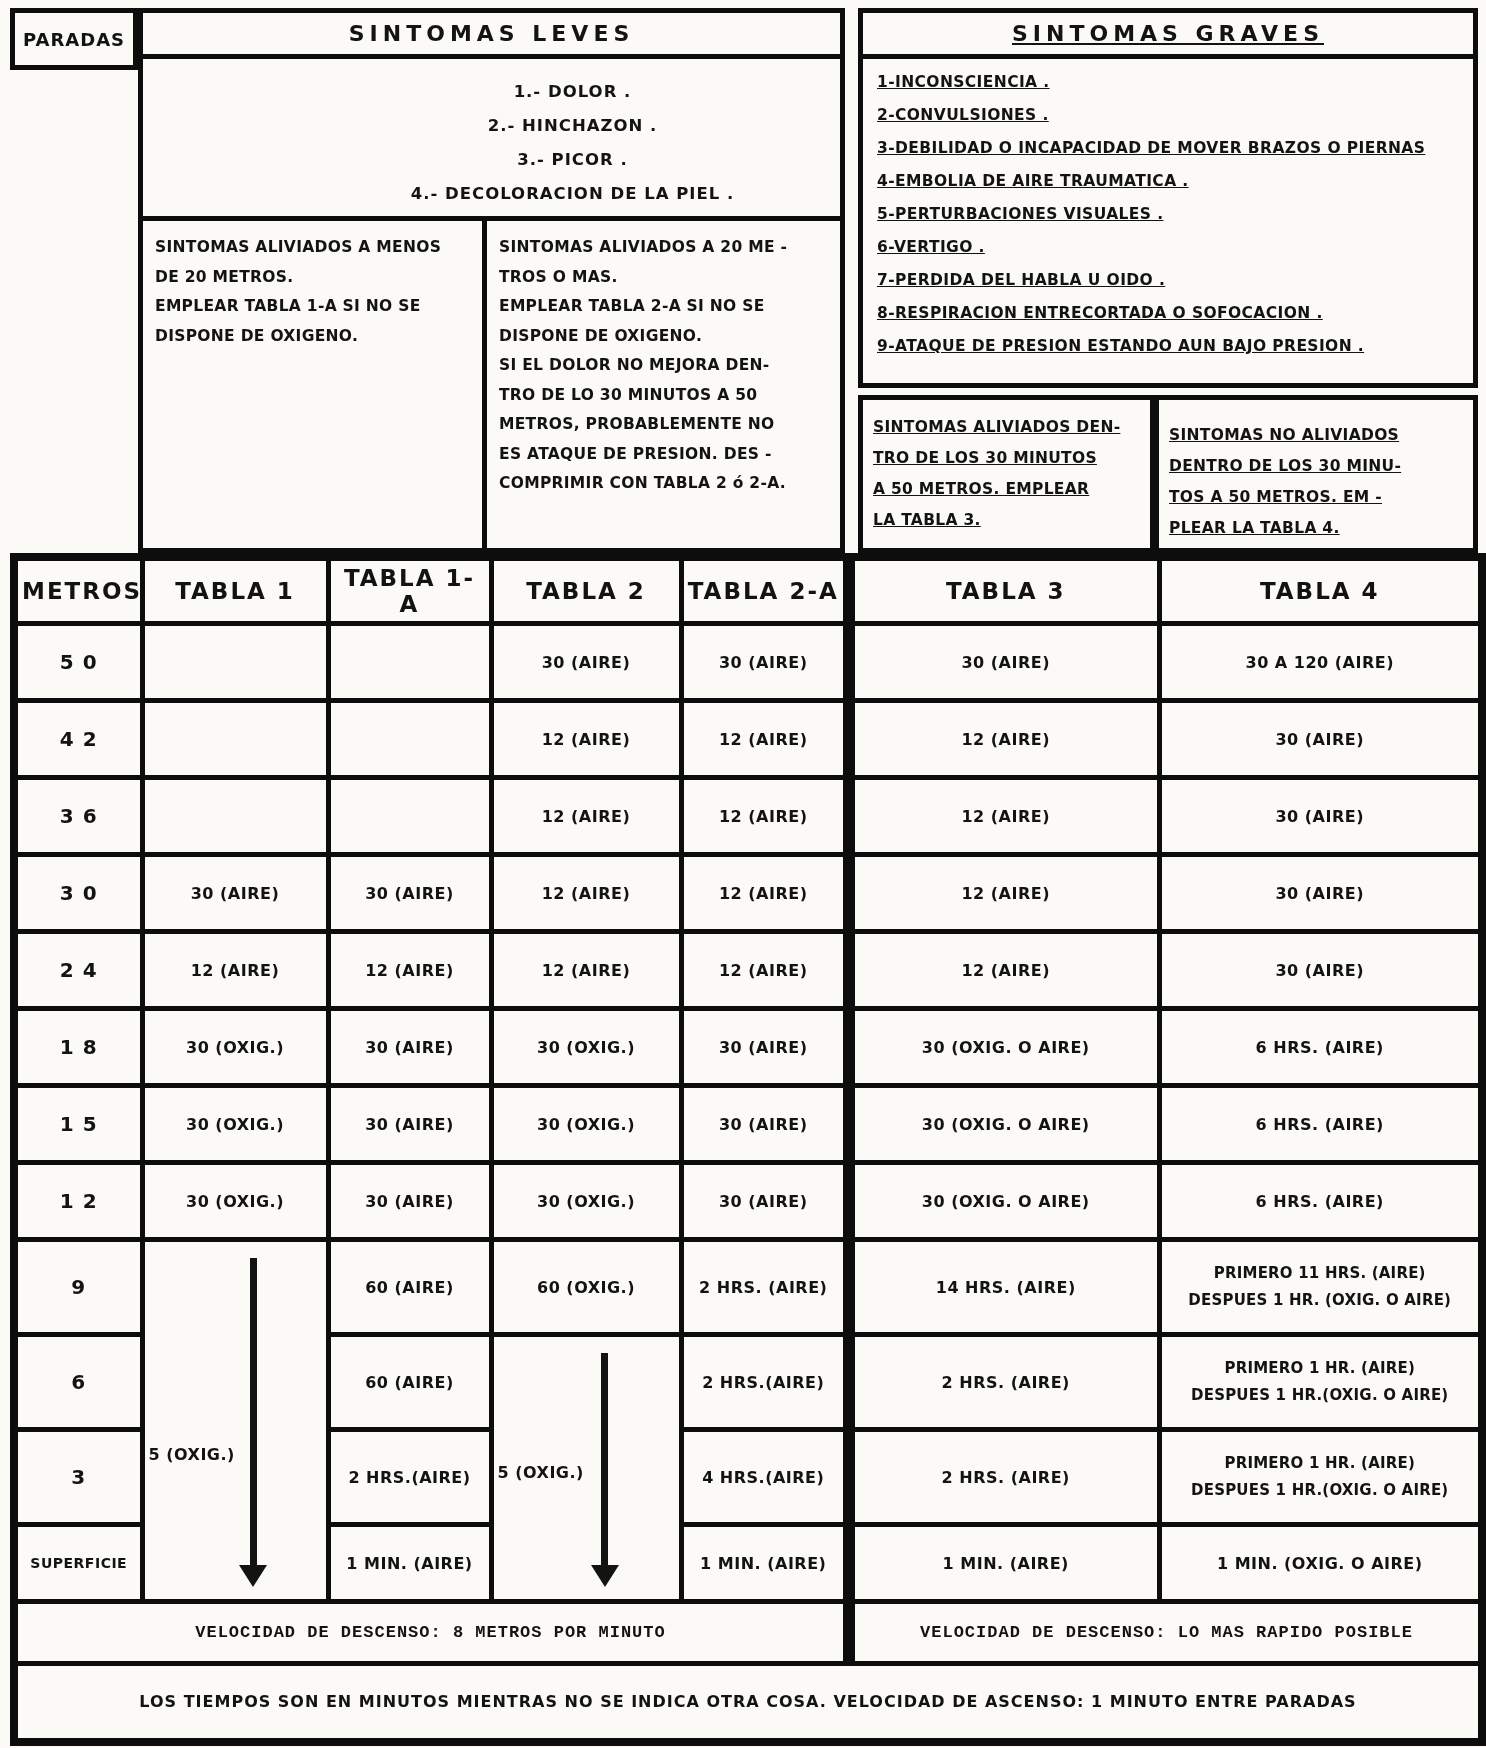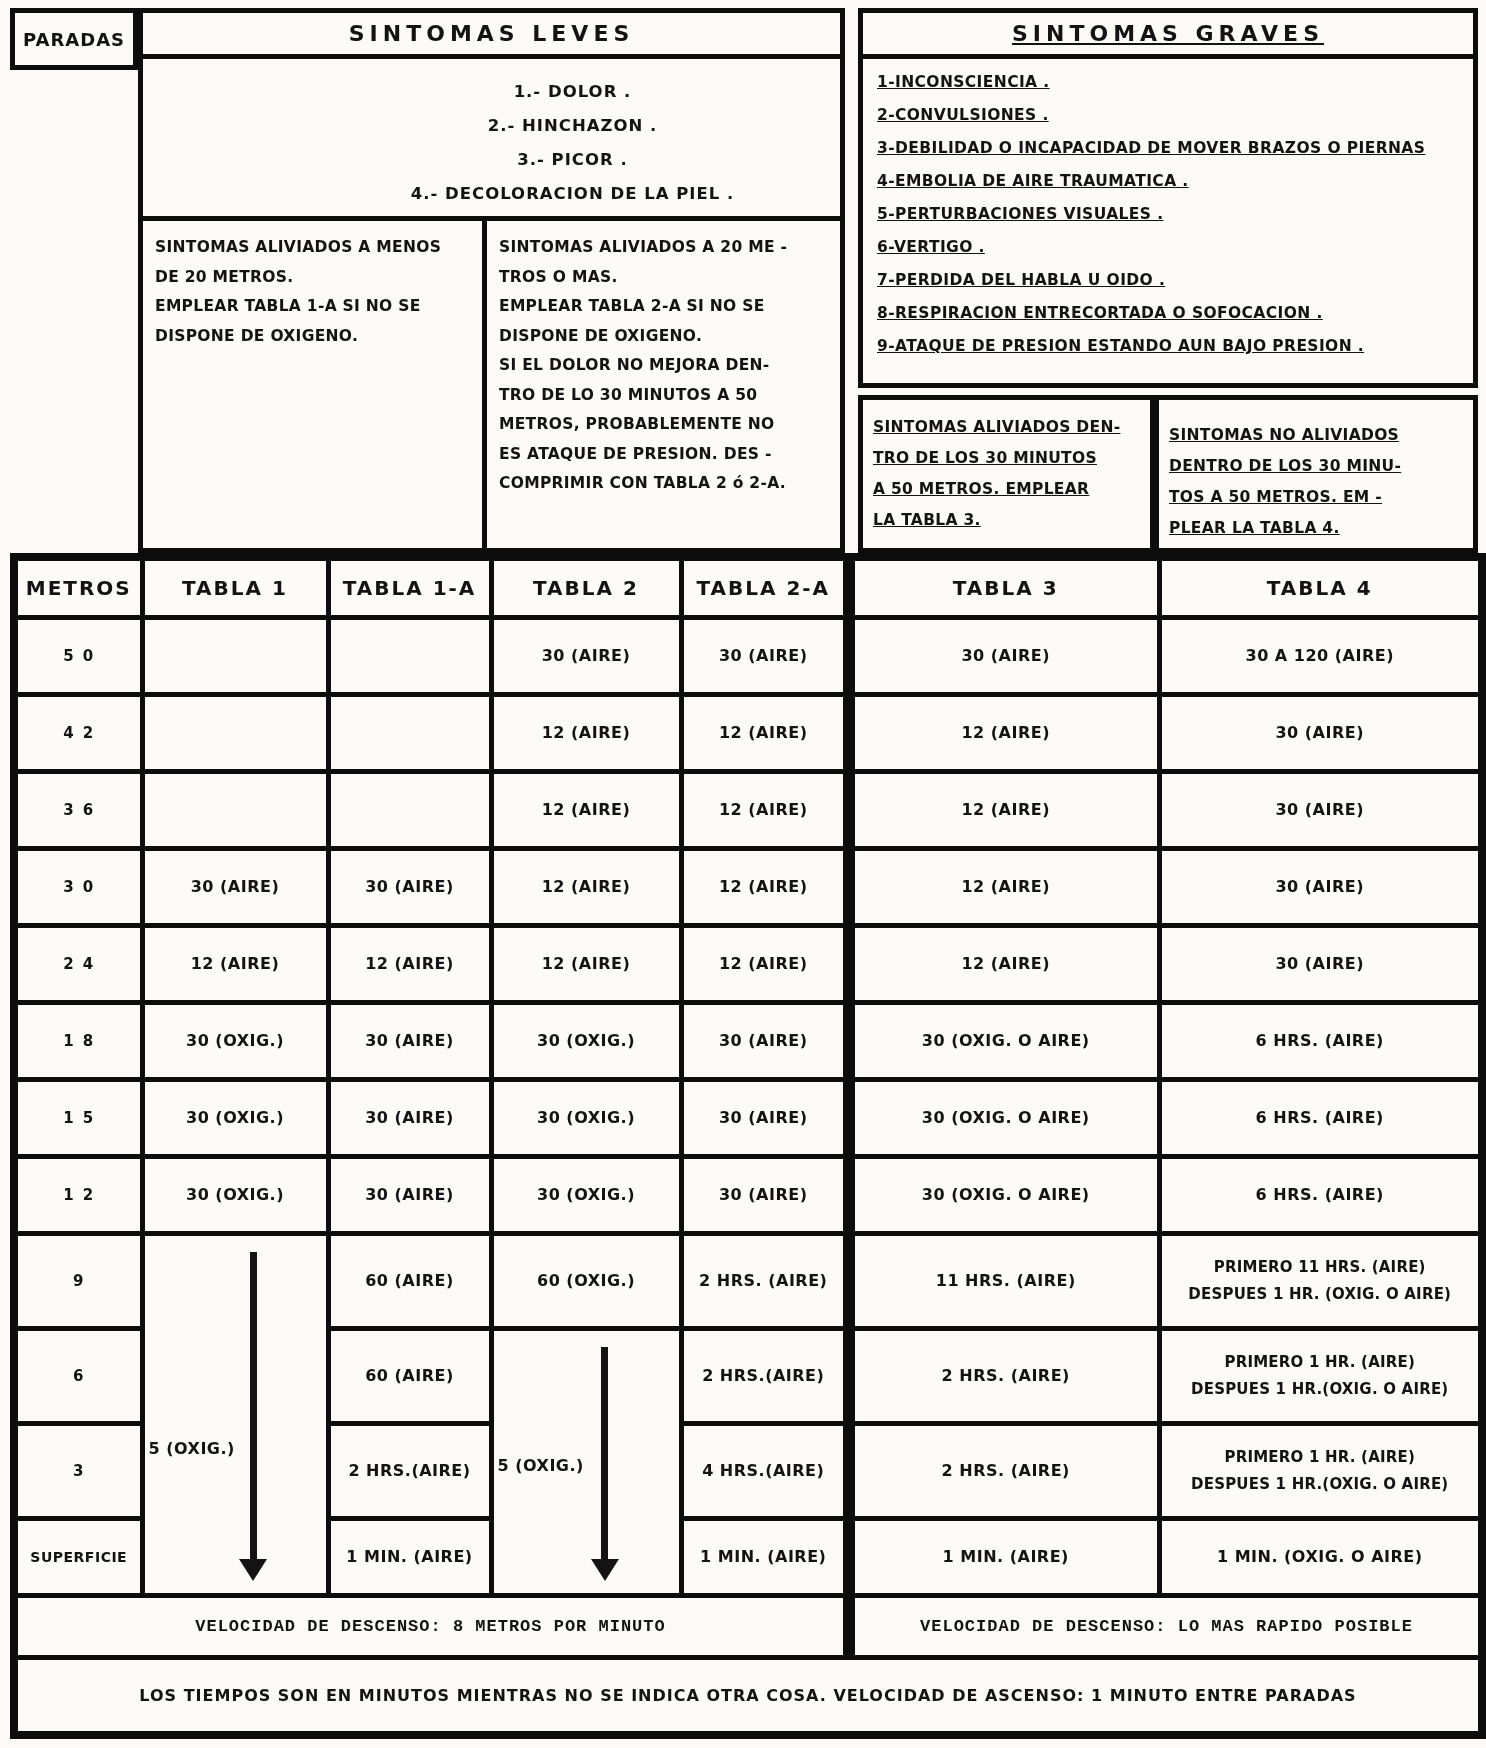--- a/index.html
+++ b/index.html
@@ -54,26 +54,26 @@
 
   
   table.main { border-collapse:collapse; table-layout:fixed; width:1468px; border:8px solid #0d0d0d; }
   td, th {
     border:5px solid #0d0d0d;
     text-align:center; vertical-align:middle;
     font-size:16px; letter-spacing:0.5px; padding:4px;
     overflow:hidden;
   }
   .sep { border-left-width:12px; }
-  tr.r-head th { height:60px; font-size:20px; letter-spacing:2px; }
+  tr.r-head th { height:60px; font-size:23px; letter-spacing:2px; }
   tr.r-std { height:77px; }
   tr.r-tall { height:95px; }
   tr.r-vel td { height:62px; font-size:17px; letter-spacing:1px;font-family:Liberation Mono, monospace; }
   tr.r-note td { height:78px; font-size:16px; letter-spacing:1px; }
-  td.depth { font-size:15px; letter-spacing:9px; padding-left:12px; }
+  td.depth { font-size:20px; letter-spacing:9px; padding-left:12px; }
   td.depth-sup { font-size:14px; letter-spacing:0.5px; }
   td.two-line { white-space:pre-line; font-size:15px; line-height:27px; letter-spacing:0.2px; }
 
   
   td.arrow-cell { position:relative; padding:0; }
   .arrow {
     position:absolute; left:60%; top:16px; bottom:12px;
     width:30px; margin-left:-15px;
     display:flex; flex-direction:column; align-items:center;
   }
@@ -261,21 +261,21 @@
       <td class="arrow-cell a-t1" rowspan="4">
         <span class="arrow-label">5 (OXIG.)</span>
         <span class="arrow">
               <i class="shaft"></i>
               <i class="head"></i>
             </span>
       </td>
       <td>60 (AIRE)</td>
       <td>60 (OXIG.)</td>
       <td>2 HRS. (AIRE)</td>
-      <td class="sep">11 HRS. (AIRE)</td>
+      <td class="sep">14 HRS. (AIRE)</td>
       <td class="two-line">PRIMERO 11 HRS. (AIRE)
 DESPUES 1 HR. (OXIG. O AIRE)</td>
     </tr>
 
     <tr class="r-tall">
       <td class="depth">6</td>
       <td>60 (AIRE)</td>
       <td class="arrow-cell a-t2" rowspan="3">
         <span class="arrow-label">5 (OXIG.)</span>
         <span class="arrow">

